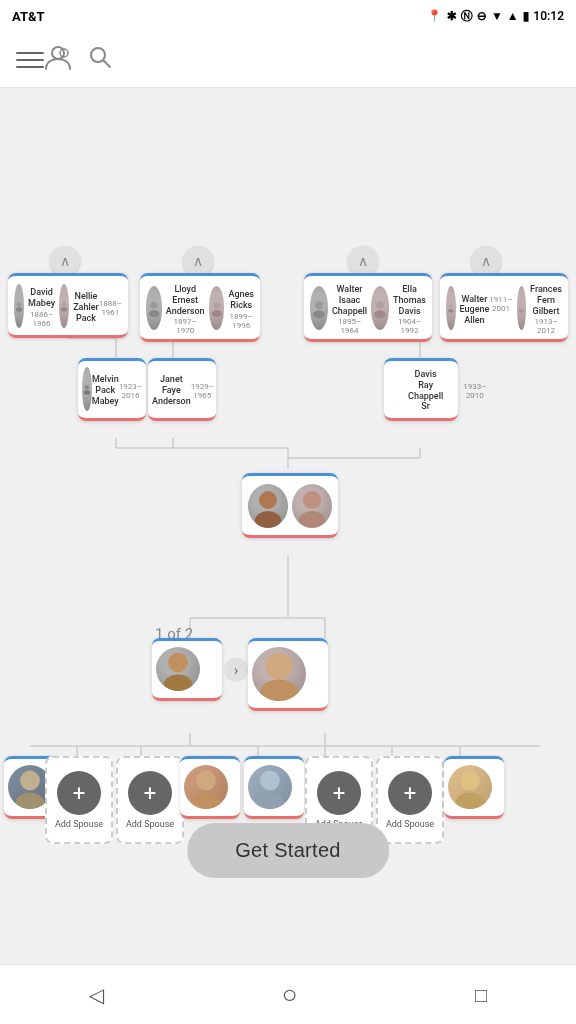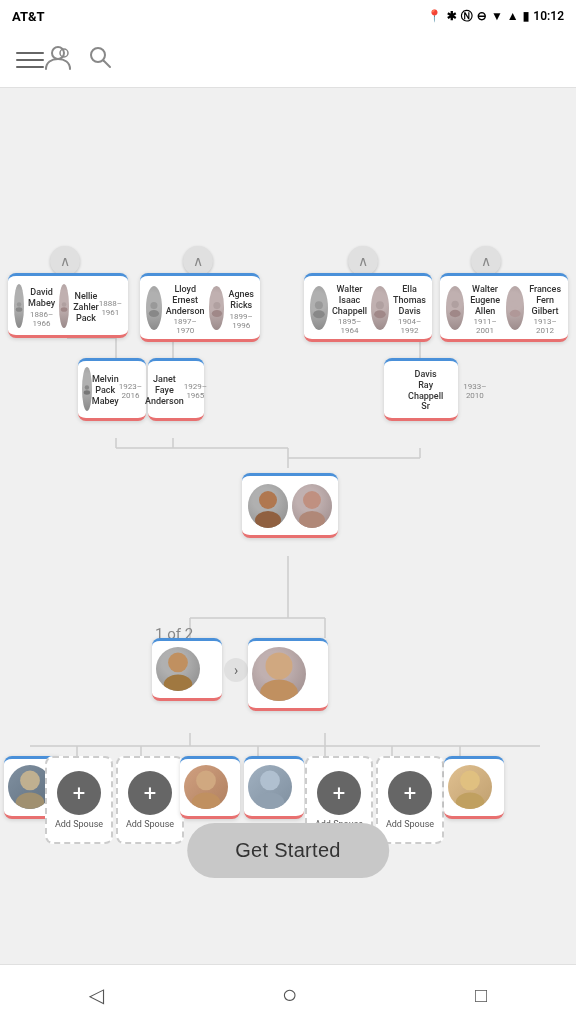--- a/index.html
+++ b/index.html
@@ -413,21 +413,21 @@
     </div>
   </div>
 
   <div class="couple-card" style="left:440px;top:185px;width:128px;">
     <div class="person-avatar female-avatar">
       <svg viewBox="0 0 40 40" class="person-svg">
           <circle cx="20" cy="12" r="8" fill="#b0a0a0"></circle>
           <ellipse cx="20" cy="32" rx="12" ry="8" fill="#a08888"></ellipse>
         </svg>
     </div>
-    <div style="display:flex;flex-direction:column;align-items:flex-start;">
+    <div style="display:flex;flex-direction:row;align-items:flex-start;">
       <div class="person-name">Walter Eugene Allen</div>
       <div class="person-dates">1911–2001</div>
     </div>
     <div class="person-avatar female-avatar">
       <svg viewBox="0 0 40 40" class="person-svg">
           <circle cx="20" cy="12" r="8" fill="#c0b0b0"></circle>
           <ellipse cx="20" cy="32" rx="12" ry="8" fill="#b09898"></ellipse>
         </svg>
     </div>
     <div style="display:flex;flex-direction:column;align-items:flex-start;justify-content:flex-end;">
@@ -440,21 +440,21 @@
     <div class="person-avatar male-avatar">
       <svg viewBox="0 0 40 40" class="person-svg">
           <circle cx="20" cy="14" r="9" fill="#888"></circle>
           <ellipse cx="20" cy="34" rx="13" ry="9" fill="#777"></ellipse>
         </svg>
     </div>
     <div class="person-name">Melvin Pack Mabey</div>
     <div class="person-dates">1923–2016</div>
   </div>
 
-  <div class="person-card" style="left:148px;top:270px;width:56px;justify-content:center;">
+  <div class="person-card" style="left:148px;top:270px;width:68px;">
     <div class="person-avatar female-avatar">
       <svg viewBox="0 0 40 40" class="person-svg">
           <circle cx="20" cy="14" r="9" fill="#aaa"></circle>
           <ellipse cx="20" cy="34" rx="13" ry="9" fill="#999"></ellipse>
         </svg>
     </div>
     <div class="person-name">Janet Faye Anderson</div>
     <div class="person-dates">1929–1965</div>
   </div>
 

